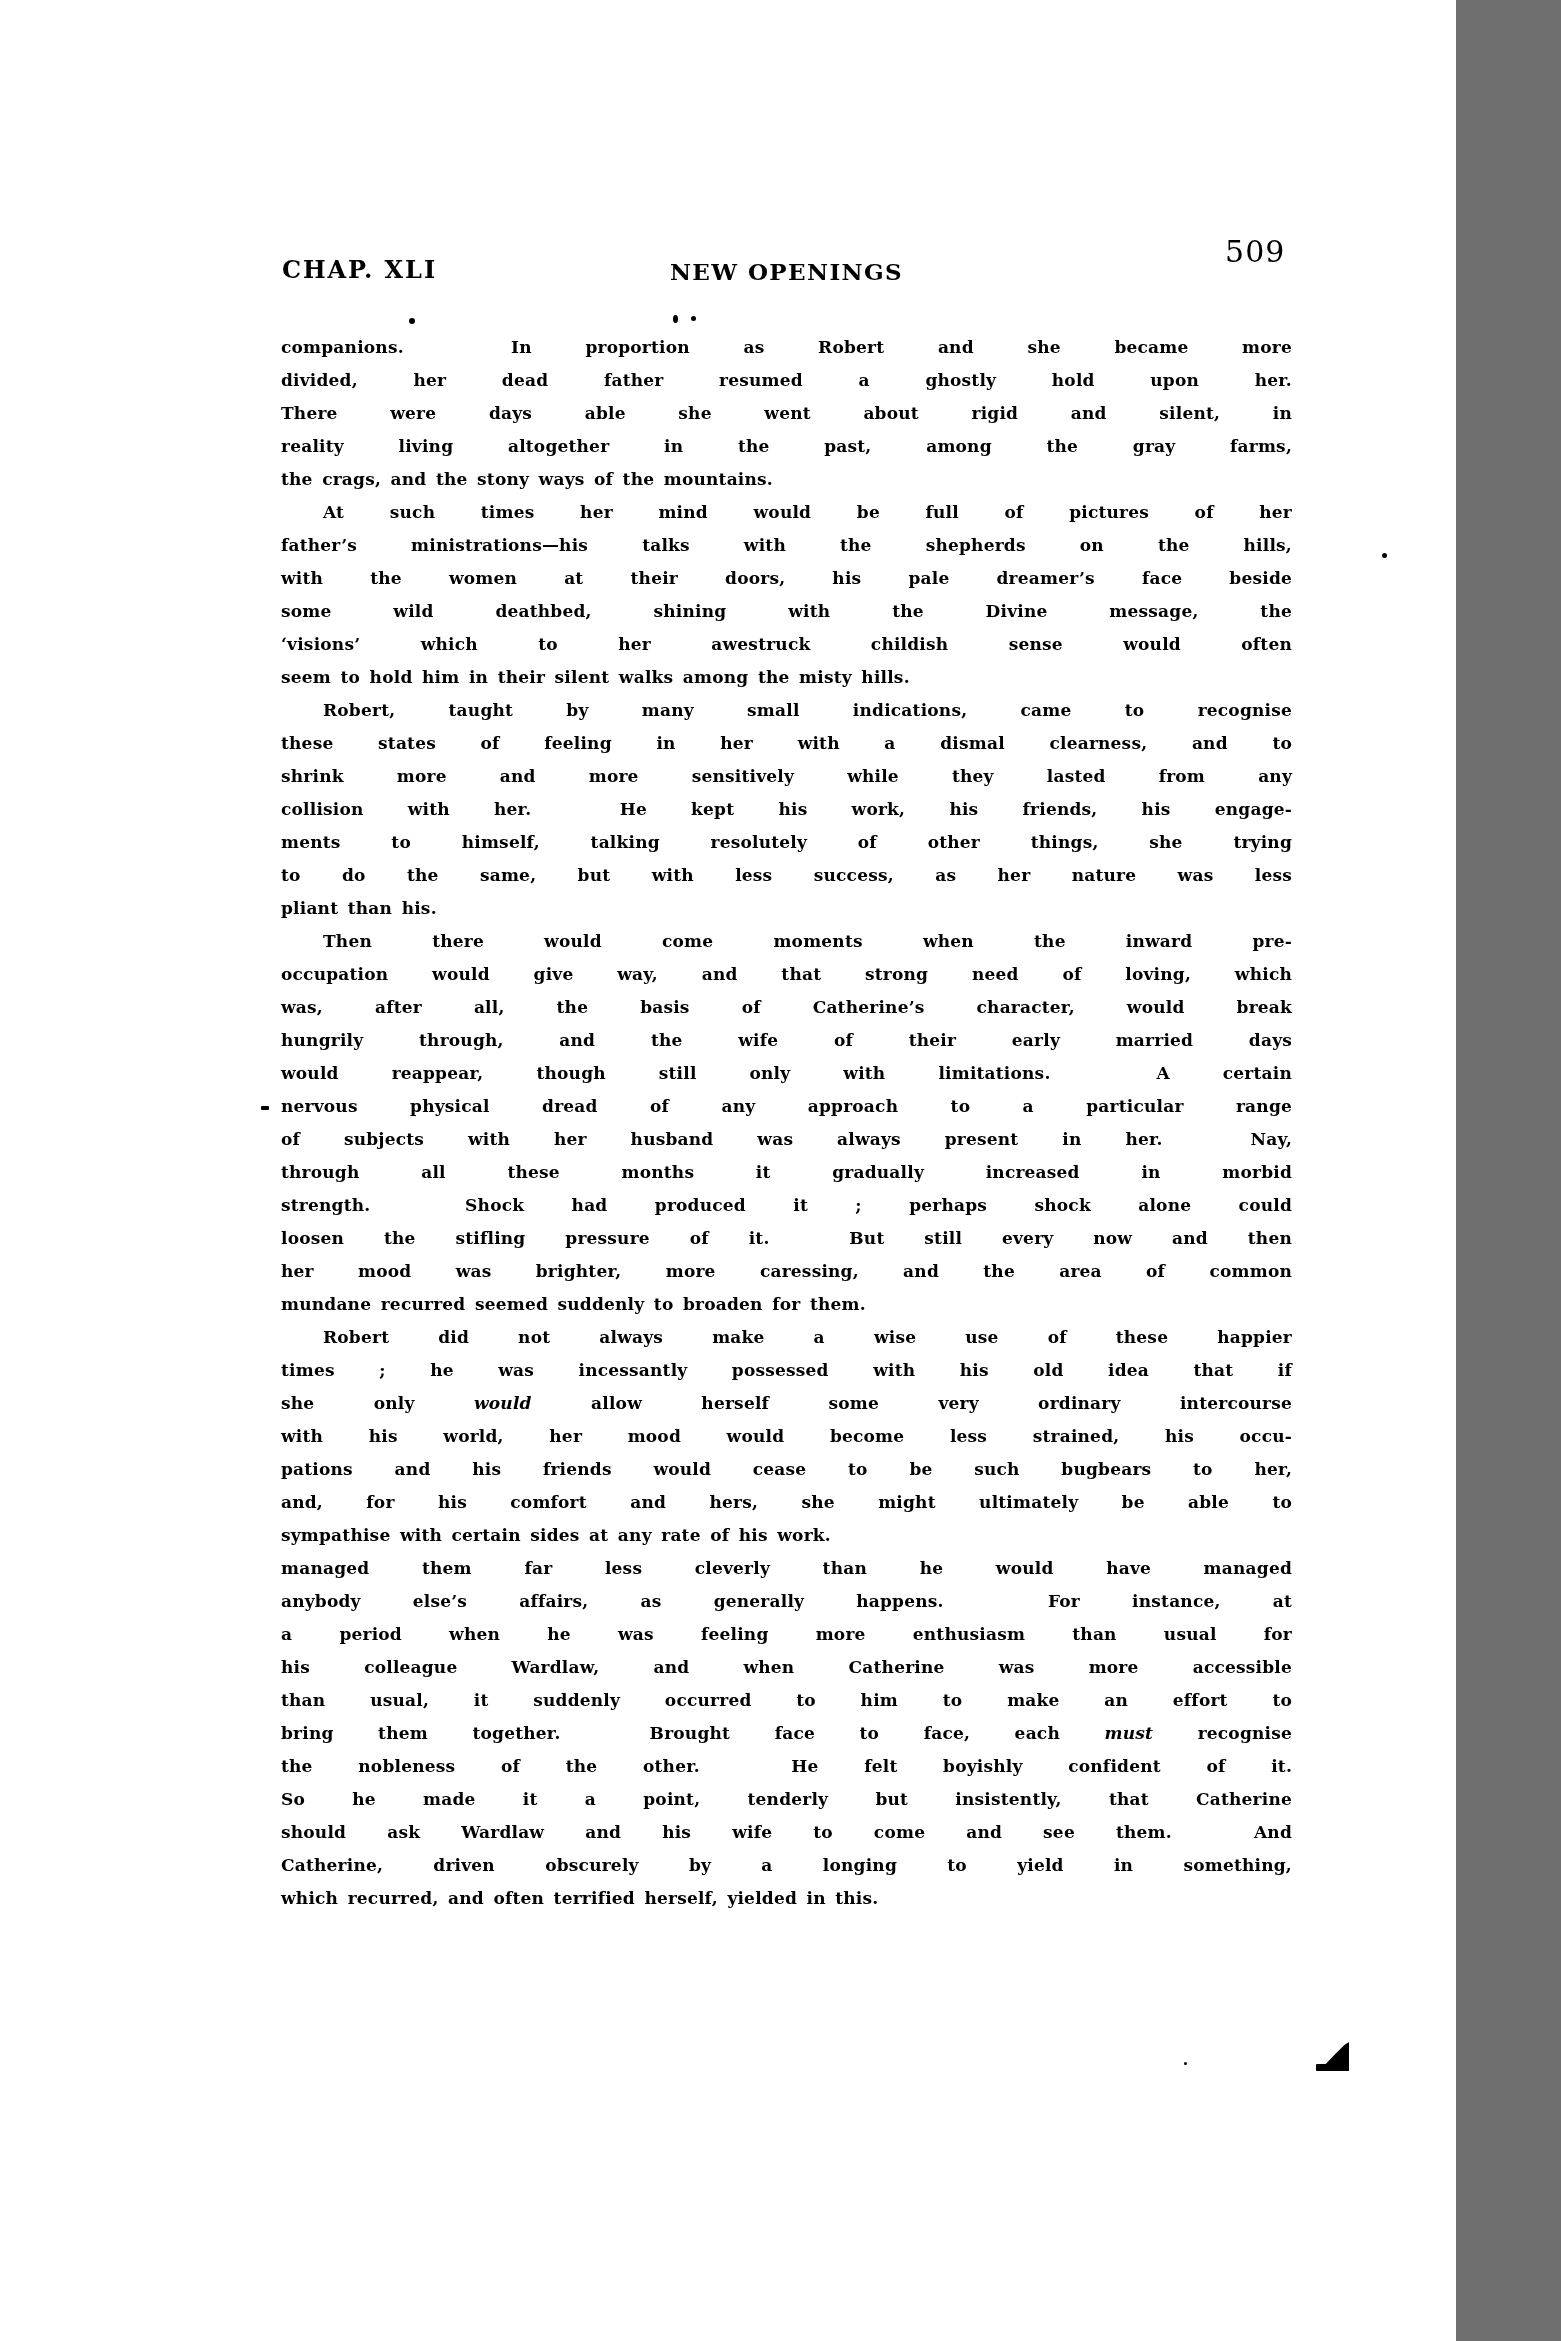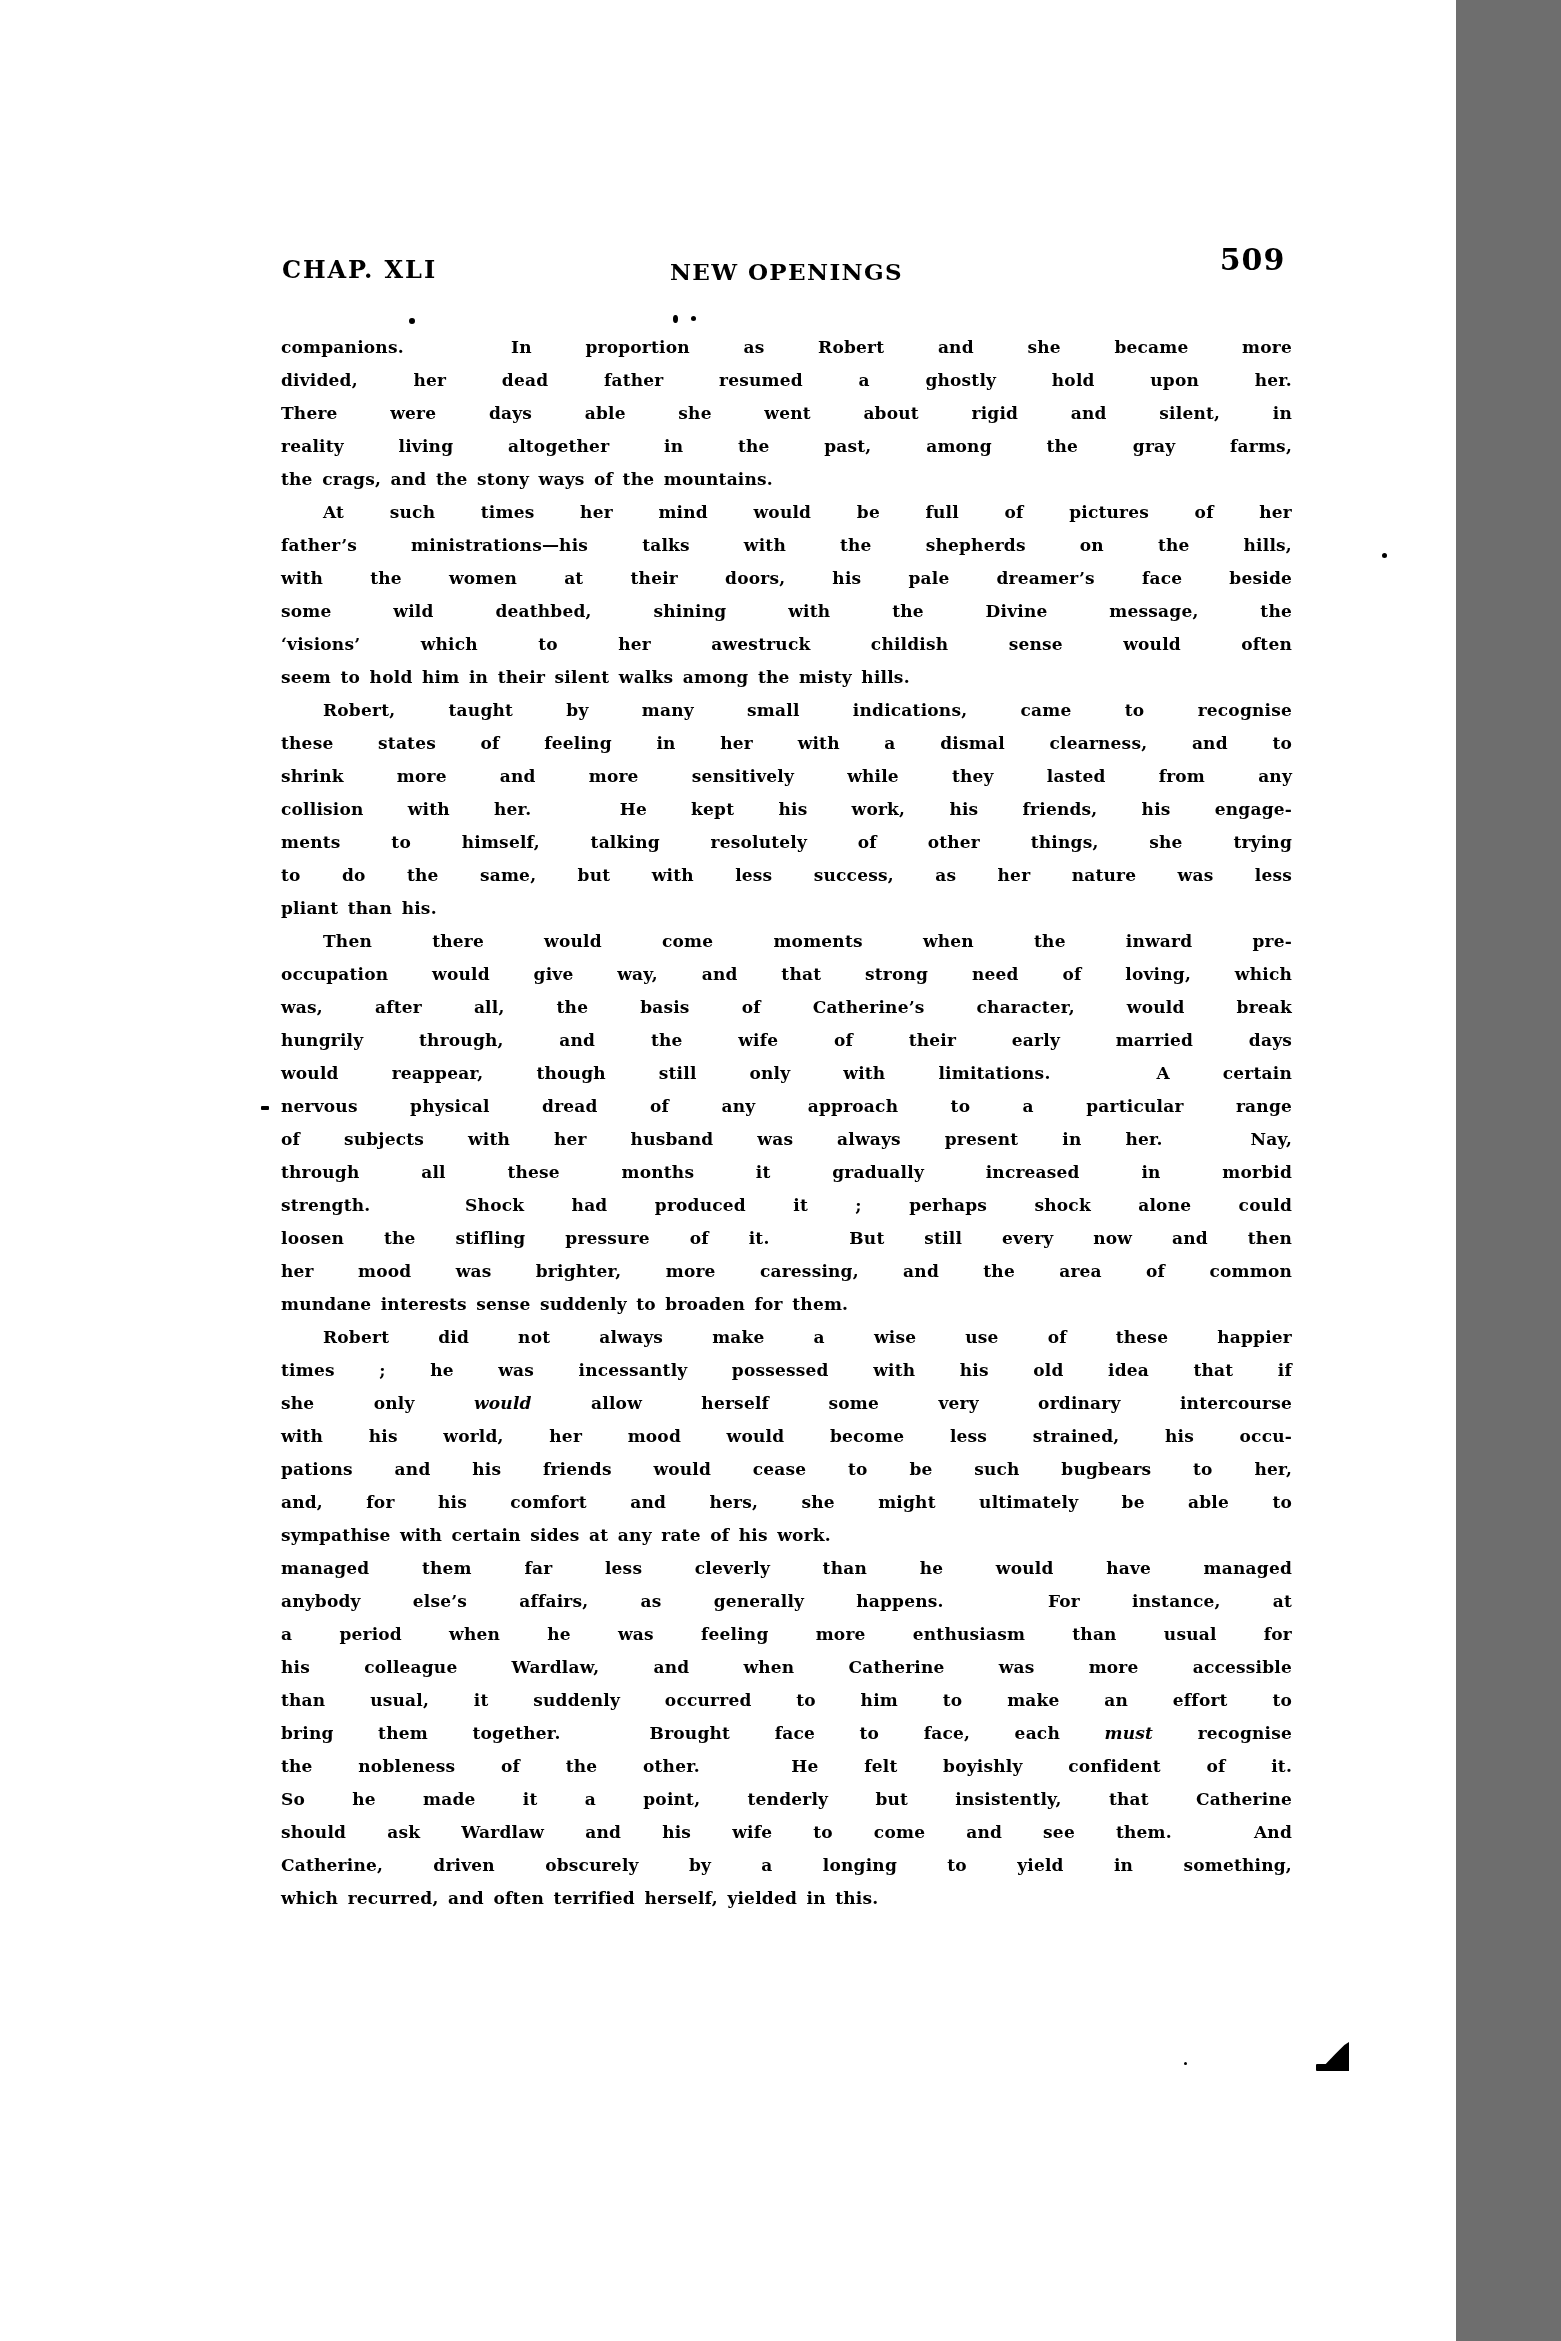--- a/index.html
+++ b/index.html
@@ -16,22 +16,22 @@
   }
   .h-left{
     position:absolute;left:1px;bottom:1px;
     font-size:24px;font-weight:700;letter-spacing:1.9px;line-height:1;
   }
   .h-center{
     position:absolute;left:50%;transform:translateX(-50%);bottom:0;
     font-size:23px;font-weight:700;letter-spacing:1.4px;line-height:1;white-space:nowrap;
   }
   .h-right{
-    position:absolute;right:6.7px;bottom:8px;
-    font-size:30px;font-weight:700;letter-spacing:1px;line-height:1;
+    position:absolute;right:6.7px;bottom:16px;
+    font-size:30px;font-weight:400;letter-spacing:1px;line-height:1;
   }
   .body-text{
     position:absolute;left:281px;top:331px;width:1011px;
   }
   .line{
     font-size:17px;font-weight:700;
     line-height:33px;height:33px;
     letter-spacing:0.2px;word-spacing:3.4px;
     text-align:justify;text-align-last:justify;
     white-space:normal;overflow:visible;
@@ -81,21 +81,21 @@
       <div class="line">occupation would give way, and that strong need of loving, which</div>
       <div class="line">was, after all, the basis of Catherine’s character, would break</div>
       <div class="line">hungrily through, and the wife of their early married days</div>
       <div class="line">would reappear, though still only with limitations.&nbsp; A certain</div>
       <div class="line">nervous physical dread of any approach to a particular range</div>
       <div class="line">of subjects with her husband was always present in her.&nbsp; Nay,</div>
       <div class="line">through all these months it gradually increased in morbid</div>
       <div class="line">strength.&nbsp; Shock had produced it ; perhaps shock alone could</div>
       <div class="line">loosen the stifling pressure of it.&nbsp; But still every now and then</div>
       <div class="line">her mood was brighter, more caressing, and the area of common</div>
-      <div class="line para-end">mundane interests sense suddenly to broaden for them.</div>
+      <div class="line para-end">mundane recurred seemed suddenly to broaden for them.</div>
       <div class="line indent">Robert did not always make a wise use of these happier</div>
       <div class="line">times ; he was incessantly possessed with his old idea that if</div>
       <div class="line">she only <em>would</em> allow herself some very ordinary intercourse</div>
       <div class="line">with his world, her mood would become less strained, his occu-</div>
       <div class="line">pations and his friends would cease to be such bugbears to her,</div>
       <div class="line">and, for his comfort and hers, she might ultimately be able to</div>
       <div class="line para-end">sympathise with certain sides at any rate of his work.</div>
       <div class="line">managed them far less cleverly than he would have managed</div>
       <div class="line">anybody else’s affairs, as generally happens.&nbsp; For instance, at</div>
       <div class="line">a period when he was feeling more enthusiasm than usual for</div>

